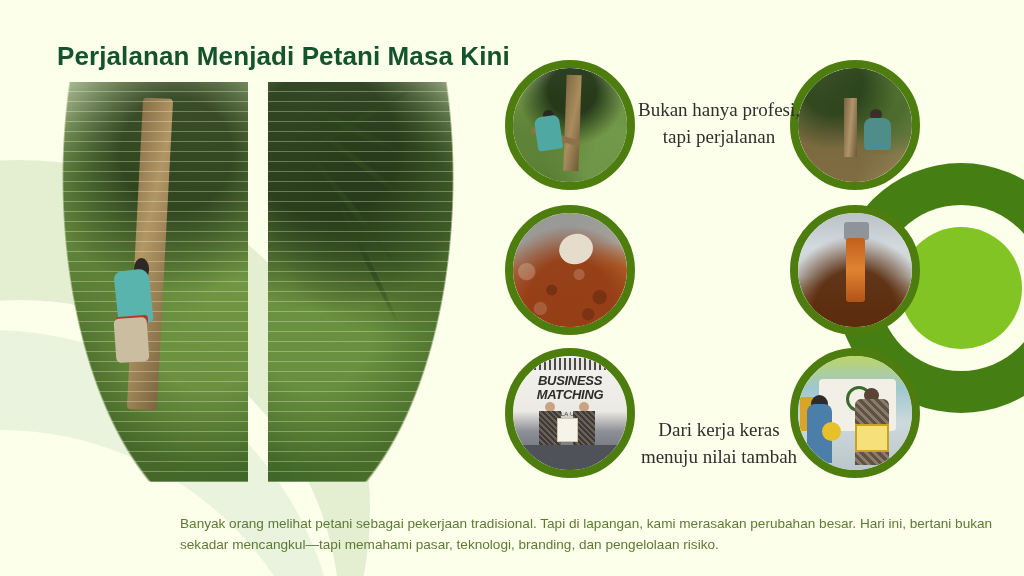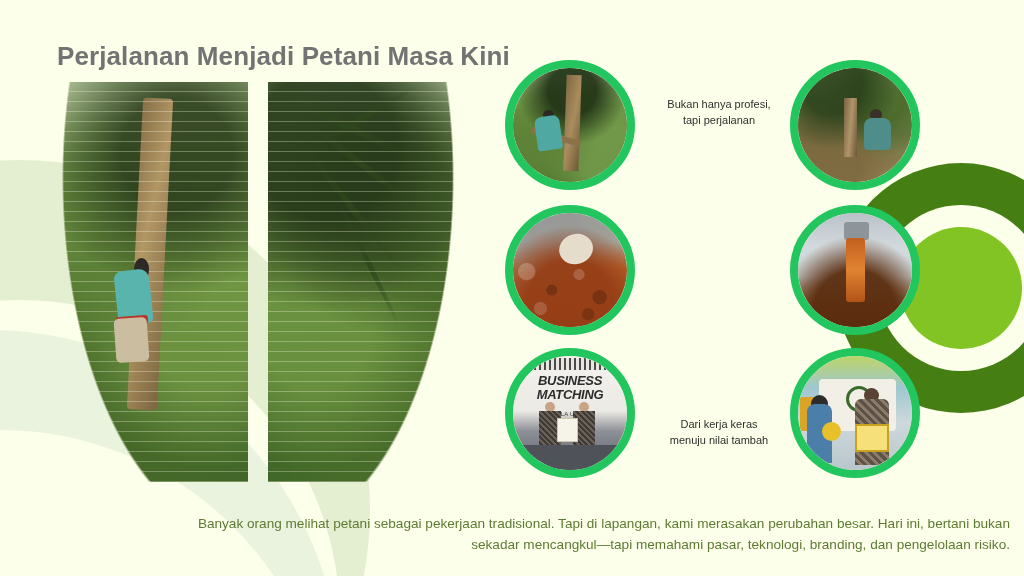--- a/index.html
+++ b/index.html
@@ -86,21 +86,21 @@
     background: #82c423;
   }
 
   
   .slide-title {
     position: absolute;
     left: 57px;
     top: 41px;
     font-size: 26px;
     font-weight: bold;
-    color: #737373;
+    color: #14532d;
     letter-spacing: 0.1px;
     white-space: nowrap;
   }
 
   
   .leaf-stage {
     position: absolute;
     left: 60px;
     top: 82px;
     width: 400px;
@@ -246,21 +246,21 @@
     left: 498px;
     top: 55px;
     width: 446px;
     height: 440px;
   }
   .circ {
     position: absolute;
     width: 130px;
     height: 130px;
     border-radius: 50%;
-    border: 8px solid #22c55e;
+    border: 8px solid #4d7c0f;
     box-sizing: border-box;
     overflow: hidden;
     background: #dfe9cf;
   }
   .circ-inner {
     position: absolute;
     left: 0; top: 0;
     width: 100%; height: 100%;
     border-radius: 50%;
     overflow: hidden;
@@ -269,23 +269,24 @@
   .col-r { left: 292px; }
   .row-1 { top: 5px; }
   .row-2 { top: 150px; }
   .row-3 { top: 293px; }
 
   .cap {
     position: absolute;
     left: 140px;
     width: 162px;
     text-align: center;
-    font-size: 11px;
+    font-size: 19px;
     line-height: 1.42;
     color: #2f2f2f;
+    font-family: Liberation Serif, serif;
   }
   .cap-1 { top: 42px; }
   .cap-2 { top: 188px; }
   .cap-3 { top: 330px; margin-top: 32px; }
 
   
   .ph-tree {
     width: 100%; height: 100%;
     background:
       radial-gradient(circle at 52% 20%, rgba(30,48,20,0.9) 0 22%, rgba(0,0,0,0) 50%),
@@ -499,21 +500,20 @@
     width: 15%; height: 30%;
     background: #d9a428; border-radius: 2px;
   }
 
   
   .bottom-note {
     position: absolute;
     left: 180px;
     top: 513px;
     width: 830px;
-    text-align: right;
     font-size: 13.6px;
     line-height: 1.55;
     color: #5d7a33;
   }
 </style>
 </head>
 <body>
 
 <div class="slide">
 

